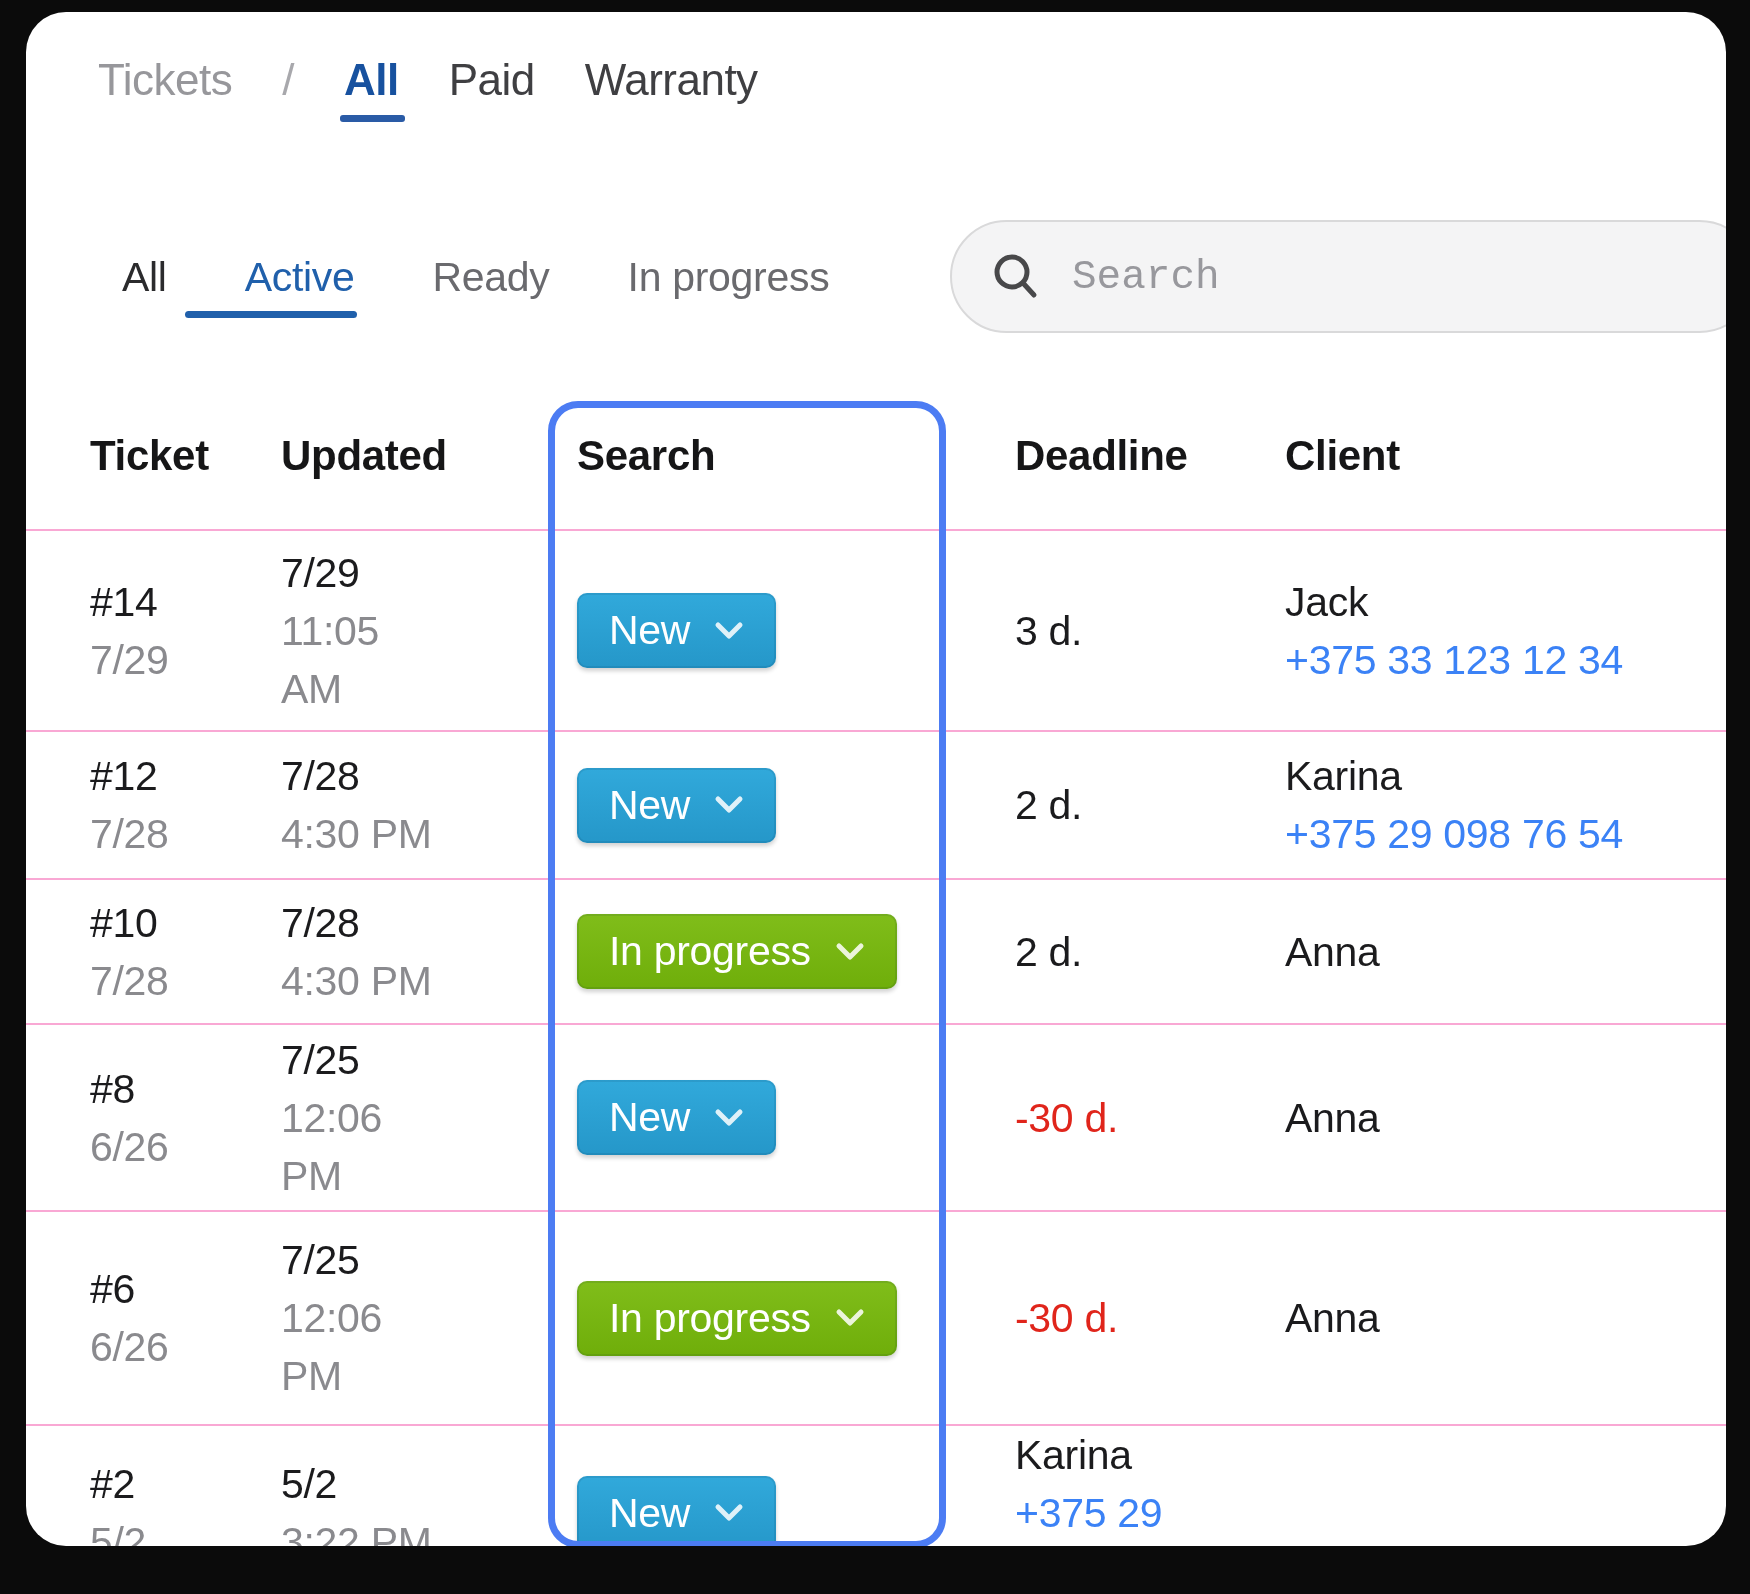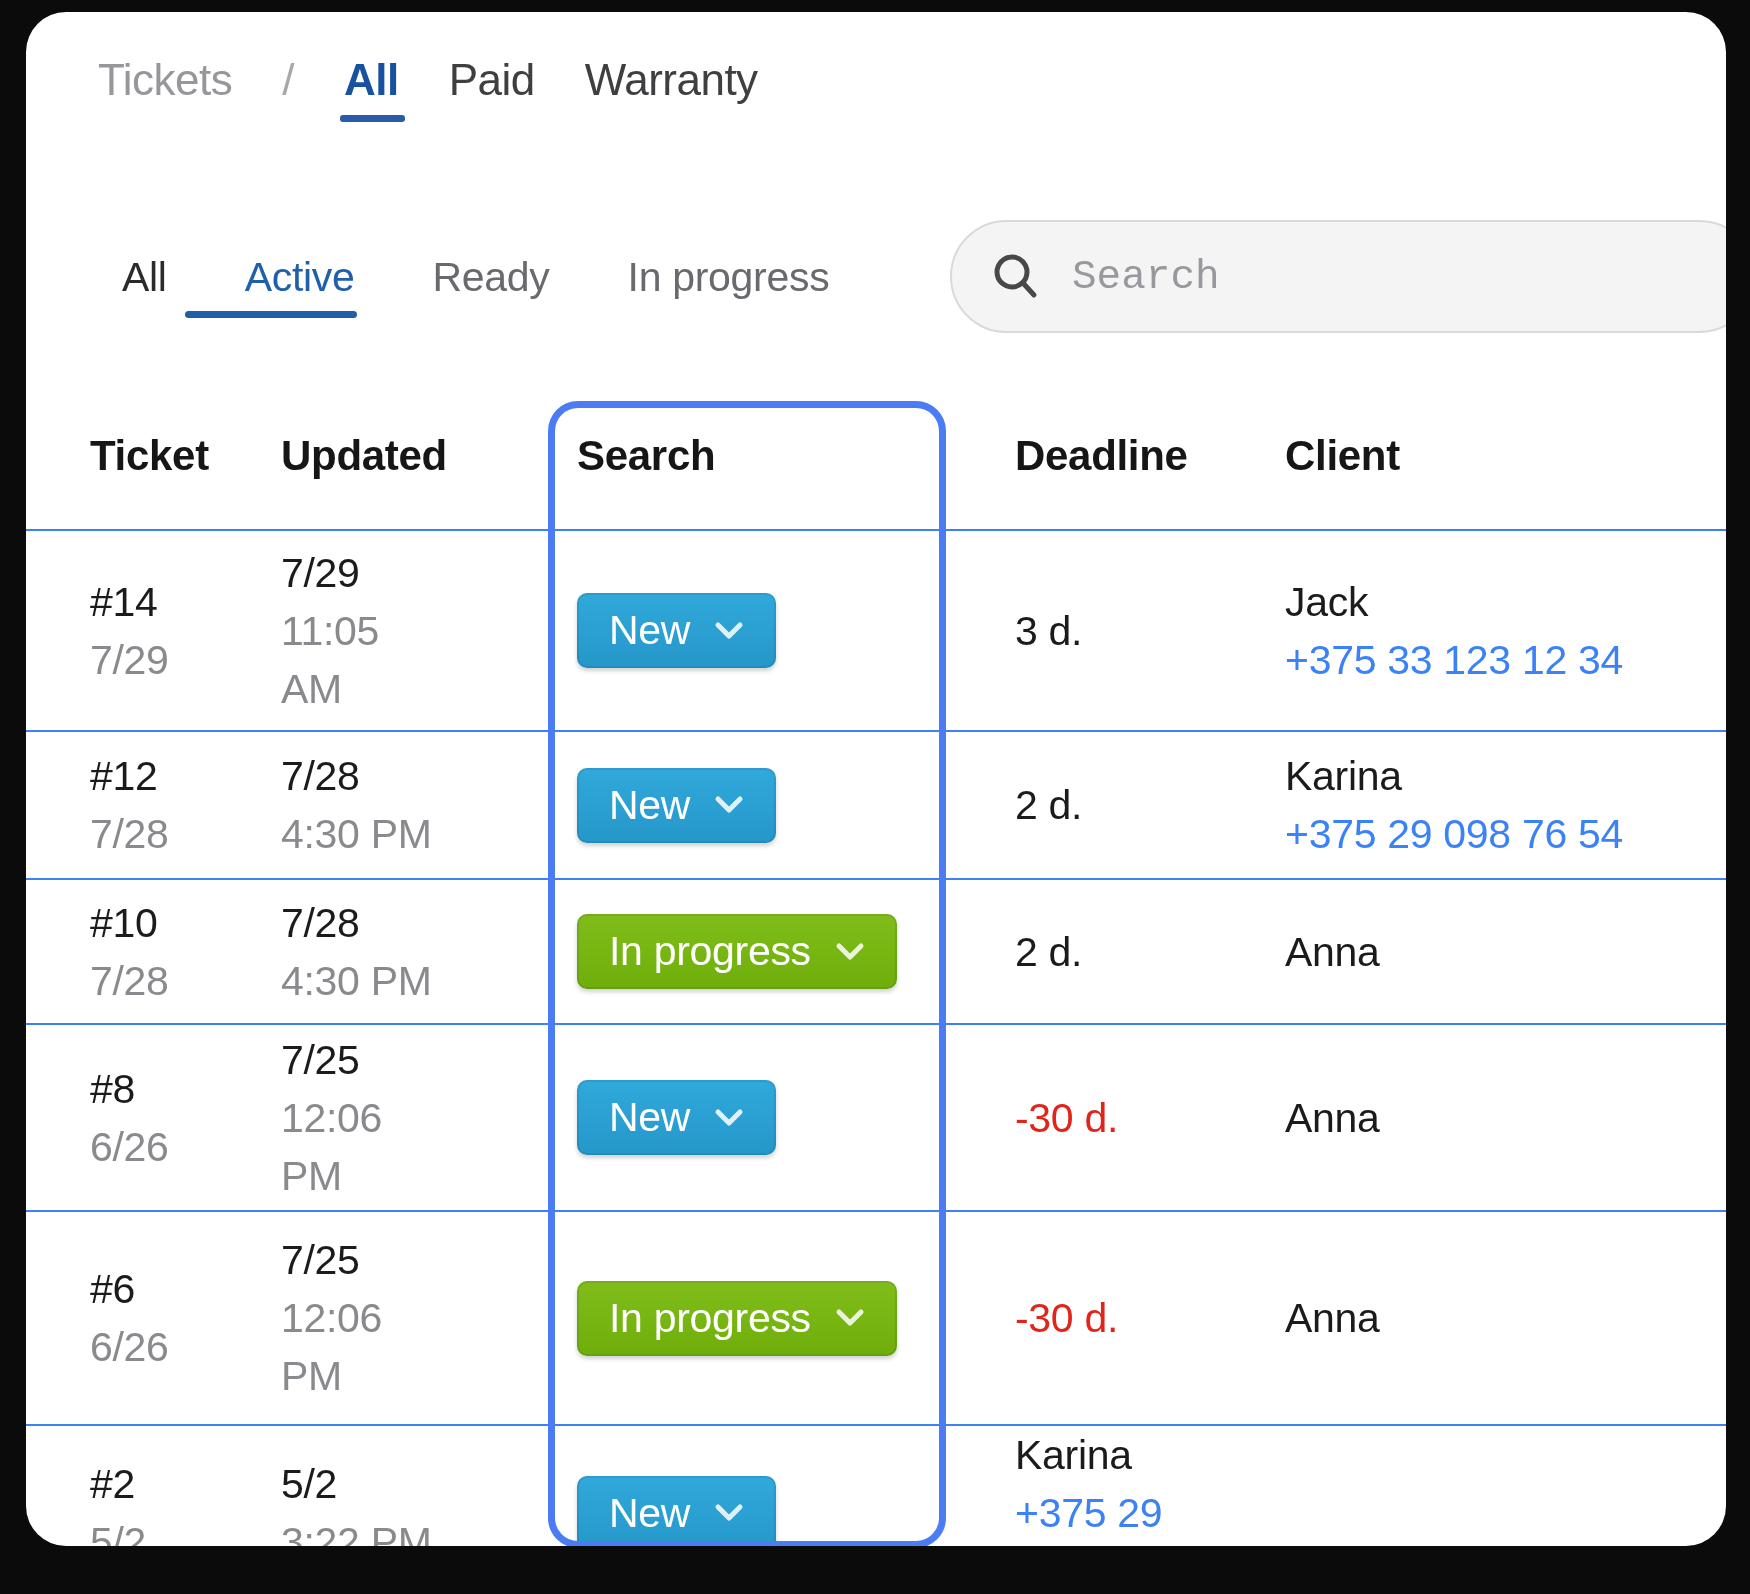--- a/index.html
+++ b/index.html
@@ -54,21 +54,21 @@
   }
   .search input::placeholder{color:#98989d;}
   
   .table{position:absolute;left:0;top:420px;width:1700px;}
   .trow{
     display:grid;
     grid-template-columns:191px 267px 398px 270px 1fr;
     padding-left:64px;box-sizing:border-box;align-items:center;
   }
   .thead{align-items:start;height:97px;font-size:42px;font-weight:600;color:#161617;letter-spacing:-0.3px;}
-  .tbody .trow{border-top:2px solid #3b82f6;}
+  .tbody .trow{border-top:2px solid #f9a8d4;}
   .tbody .trow:nth-child(1){min-height:201px;}
   .tbody .trow:nth-child(2){min-height:148px;}
   .tbody .trow:nth-child(3){min-height:145px;}
   .tbody .trow:nth-child(4){min-height:187px;}
   .tbody .trow:nth-child(5){min-height:214px;}
   .tbody .trow:nth-child(6){min-height:121px;}
   .cell{font-size:41px;line-height:58px;letter-spacing:-0.3px;color:#1b1b1d;}
   .cell-status,.hcell-status{padding-left:29px;}
   .cell-deadline,.hcell-deadline,.cell-client,.hcell-client{padding-left:69px;}
   .muted{color:#8a8a8e;}

